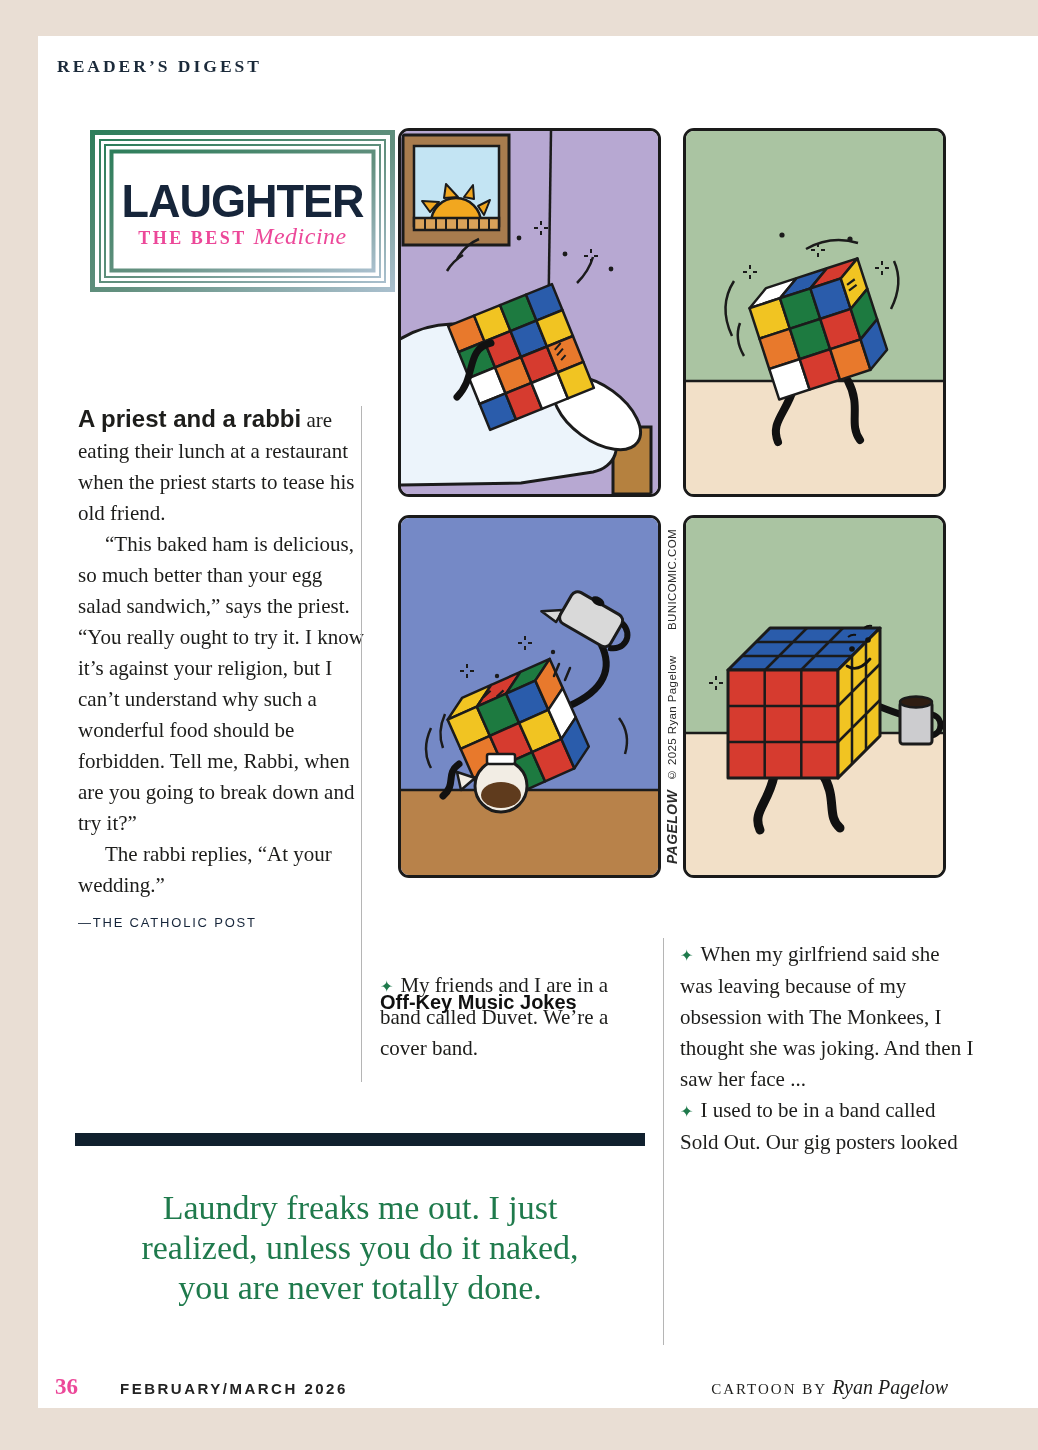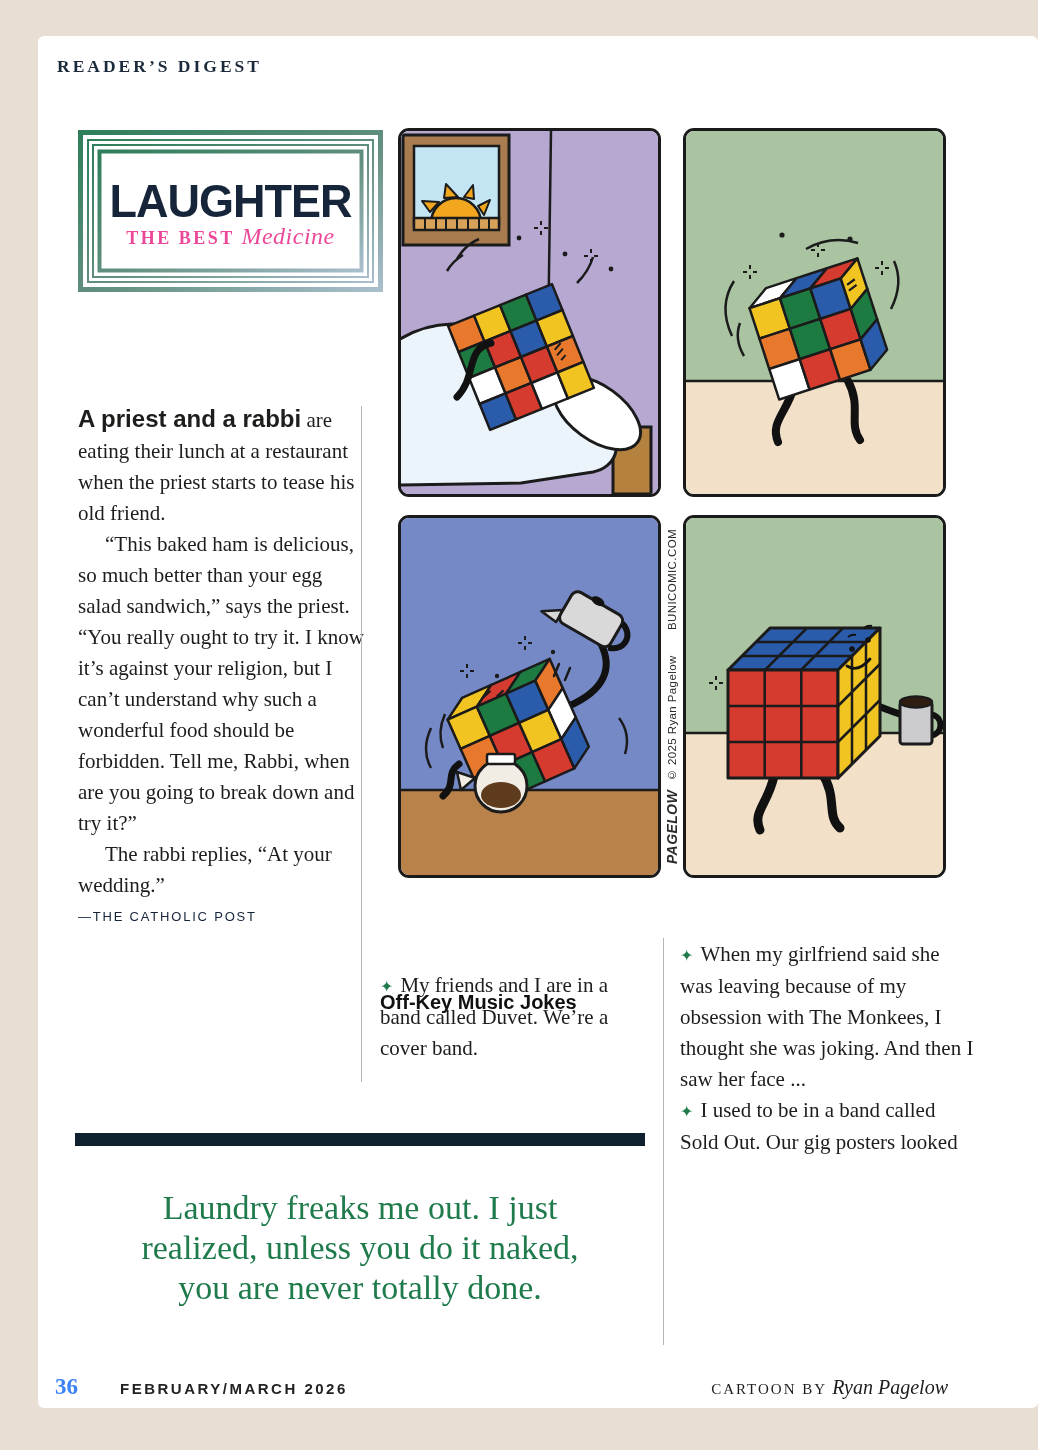--- a/index.html
+++ b/index.html
@@ -5,52 +5,51 @@
   * { margin:0; padding:0; box-sizing:border-box; }
   html,body { background:#e9ded4; }
   .canvas {
     position:relative; width:1038px; height:1450px;
     background:#e9ded4; overflow:hidden;
     font-family:"Liberation Serif", serif; color:#1d1d1b;
   }
   .page {
     position:absolute; left:38px; top:36px; width:1000px; height:1372px;
     background:#ffffff;
-    border-radius:6px;
   }
   .abs { position:absolute; }
 
   .masthead {
     left:19px; top:20px;
     font:bold 17.5px "Liberation Serif", serif;
     letter-spacing:3px; color:#1b2a3a;
   }
 
   
-  .logo-box { left:40px; top:94px; width:305px; height:162px; }
+  .logo-box { left:52px; top:94px; width:305px; height:162px; }
   .logo-frame { position:absolute; left:0; top:0; }
   .logo-inner {
     position:absolute; inset:0; display:flex; flex-direction:column;
     align-items:center; justify-content:center; padding-top:6px;
   }
   .logo-title {
     font-family:"Liberation Sans", sans-serif; font-weight:bold;
     font-size:45px; letter-spacing:-1px; color:#16253a;
     transform:scaleY(1.04); line-height:1;
   }
   .logo-sub { color:#ec4899; white-space:nowrap; }
   .logo-sub .caps { font:bold 18px "Liberation Serif", serif; letter-spacing:2.5px; }
   .logo-sub .ital { font:italic 24px "Liberation Serif", serif; letter-spacing:0.5px; }
 
   
   .col-left { left:40px; top:367px; width:292px; font-size:21px; line-height:31px; }
   .col-left p.indent { text-indent:27px; }
   .lead-in { font-family:"Liberation Sans", sans-serif; font-weight:bold; font-size:24px; }
   .attrib-caps {
-    margin-top:0; font-family:"Liberation Sans", sans-serif;
+    margin-top:6px; font-family:"Liberation Sans", sans-serif;
     font-size:13px; letter-spacing:1.8px; color:#16253a;
   }
   .vrule { background:#b5b5b5; width:1px; }
   .vrule1 { left:323px; top:370px; height:676px; }
   .vrule2 { left:625px; top:902px; height:407px; }
 
   
   .panel {
     position:absolute; border:3px solid #1a1a1a; border-radius:11px;
     overflow:hidden; background:#fff;
@@ -94,21 +93,21 @@
   }
   .quote-attr { left:37px; top:1280px; width:570px; text-align:center; color:#16253a; }
   .quote-attr .caps { font:16px "Liberation Serif", serif; letter-spacing:2px; }
   .quote-attr .ital { font:italic 21px "Liberation Serif", serif; }
 
   
   .footer {
     left:0; top:1338px; width:1000px; height:30px;
     display:flex; align-items:baseline;
   }
-  .pageno { margin-left:17px; font:bold 23px "Liberation Serif", serif; color:#3b82f6; }
+  .pageno { margin-left:17px; font:bold 23px "Liberation Serif", serif; color:#ec4899; }
   .issue {
     margin-left:42px; font:bold 15px "Liberation Sans", sans-serif;
     letter-spacing:2.5px; color:#222;
   }
   .cartoon-credit { margin-left:auto; margin-right:90px; color:#1d1d1b; }
   .cartoon-credit .caps { font:15px "Liberation Serif", serif; letter-spacing:2px; }
   .cartoon-credit .ital { font:italic 20px "Liberation Serif", serif; }
 </style>
 </head>
 <body>

